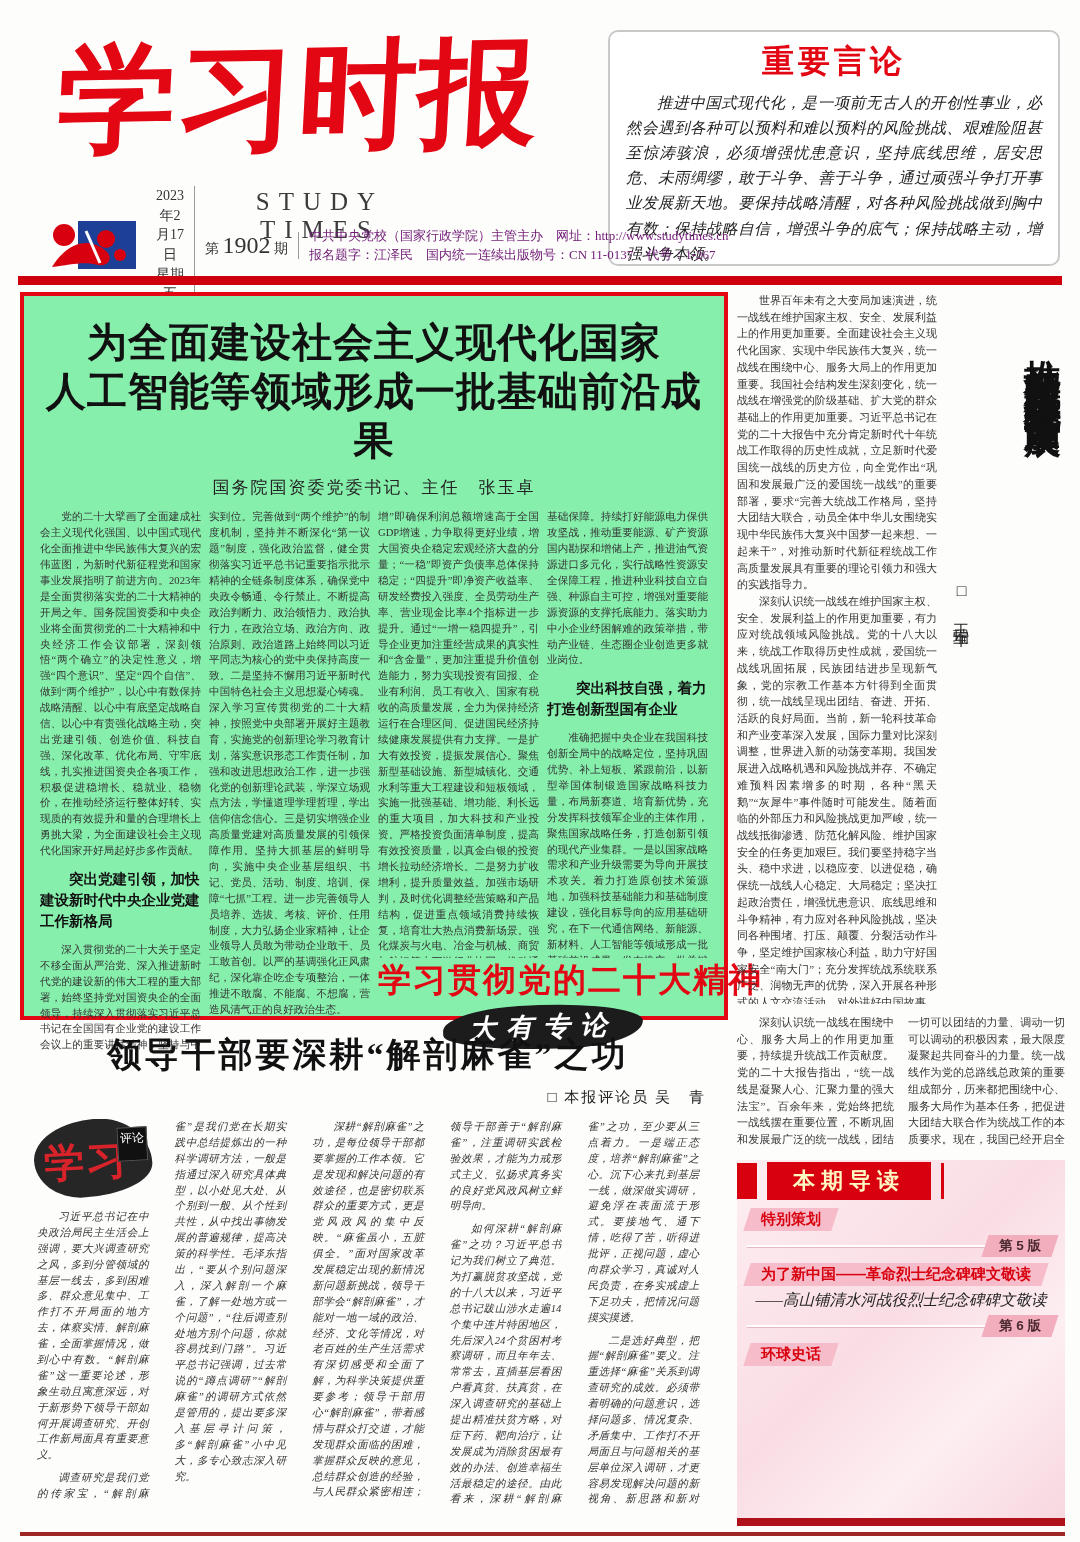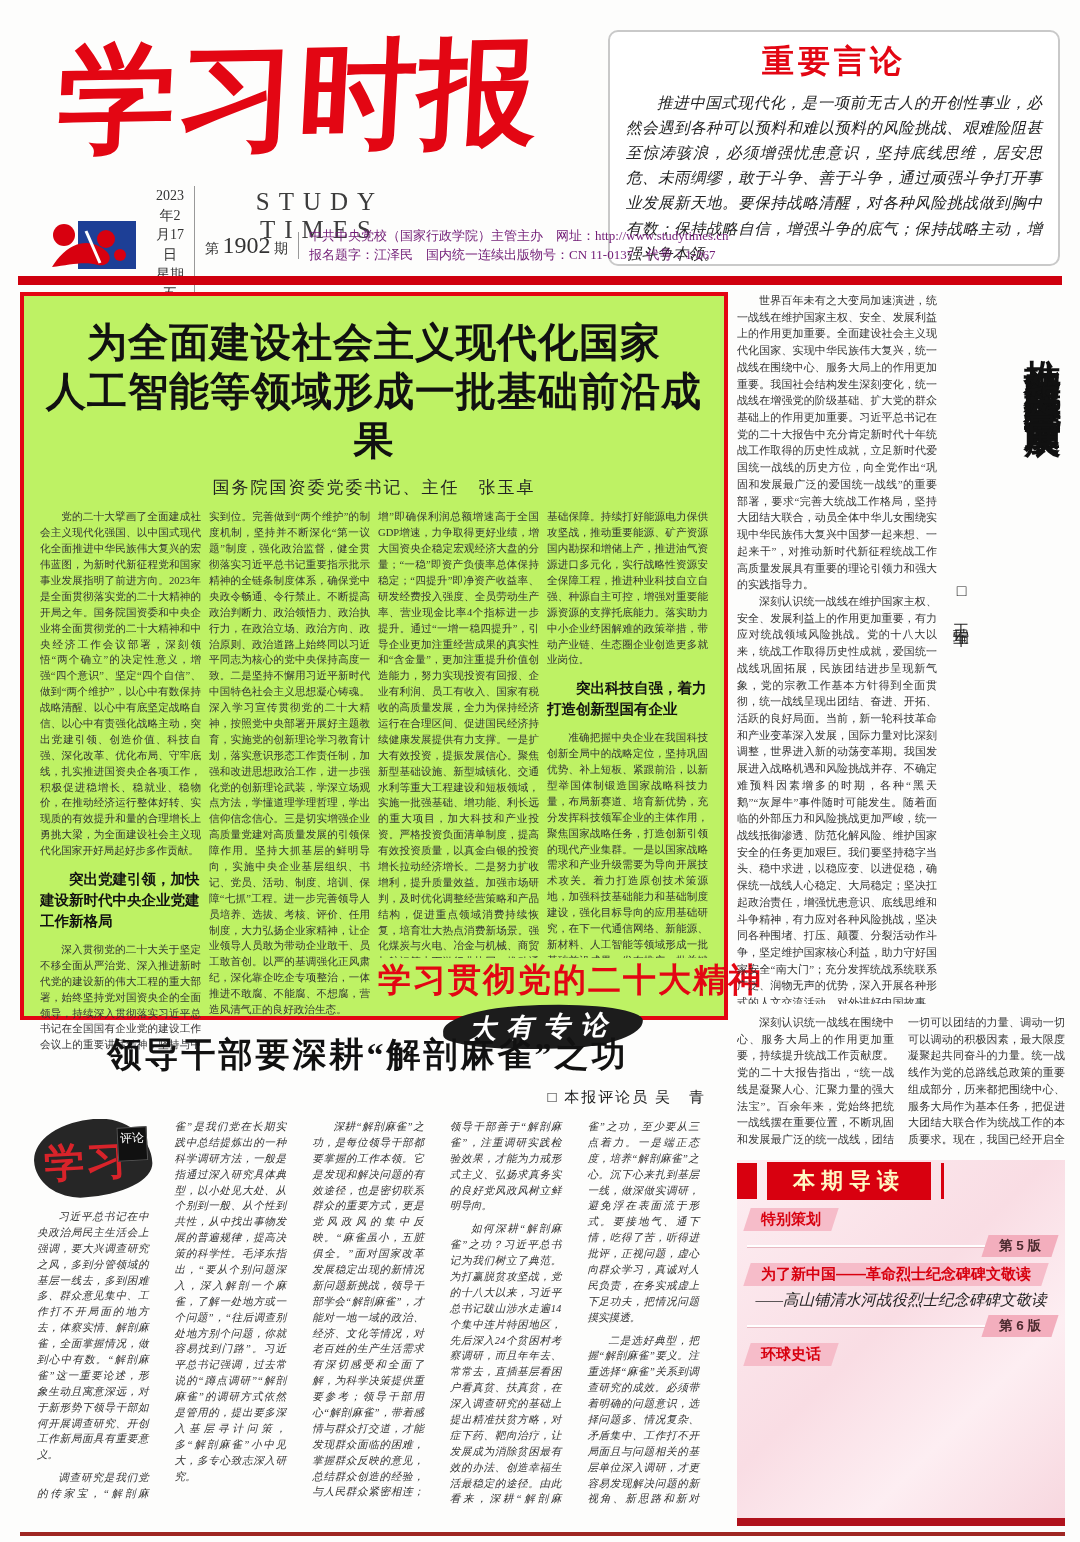--- a/index.html
+++ b/index.html
@@ -21,21 +21,21 @@
   .mast-info{position:absolute;left:50px;top:218px;width:545px;height:54px;display:flex;align-items:center;}
   .emblem{width:86px;height:48px;flex:0 0 auto;margin-right:10px;}
   .date-block{font-size:14px;text-align:center;line-height:1.4;color:#333;padding:0 10px;
         border-right:1px solid #999;}
   .issue-block{padding:0 10px;border-right:1px solid #999;font-size:14px;color:#333;white-space:nowrap;}
   .issue-no{font-size:24px;font-family:"Liberation Serif",serif;}
   .pub-block{padding:0 0 0 10px;font-size:13px;line-height:1.5;color:#701a75;white-space:nowrap;}
   .red-bar{position:absolute;left:18px;top:276px;width:1044px;height:9px;background:#cf000e;}
   
   .lead-box{position:absolute;left:20px;top:292px;width:708px;height:728px;
-        border:4px solid #e30613;background:#bef264;box-sizing:border-box;padding:14px 16px 10px 16px;}
+        border:4px solid #e30613;background:#86efac;box-sizing:border-box;padding:14px 16px 10px 16px;}
   .lead-h{margin:8px 0 0 0;text-align:center;font-size:40px;line-height:1.22;font-weight:900;color:#111;
         font-family:"Liberation Sans","DejaVu Sans",sans-serif;letter-spacing:1px;}
   .lead-by{margin:12px 0 10px 0;text-align:center;font-size:17px;color:#222;letter-spacing:2px;}
   .lead-cols{display:grid;grid-template-columns:repeat(4,1fr);grid-template-rows:1fr 96px;
         column-gap:8px;height:545px;}
   .lcol{overflow:hidden;font-size:10.6px;line-height:1.5;text-align:justify;color:#333;}
   .lcol p{margin:0;text-indent:2em;}
   .lcol .sub{font-family:"Liberation Sans","DejaVu Sans",sans-serif;font-weight:800;font-size:14.5px;
         line-height:1.45;color:#111;text-indent:2em;margin:10px 0;text-align:left;}
   .c12{grid-row:1/3;}

